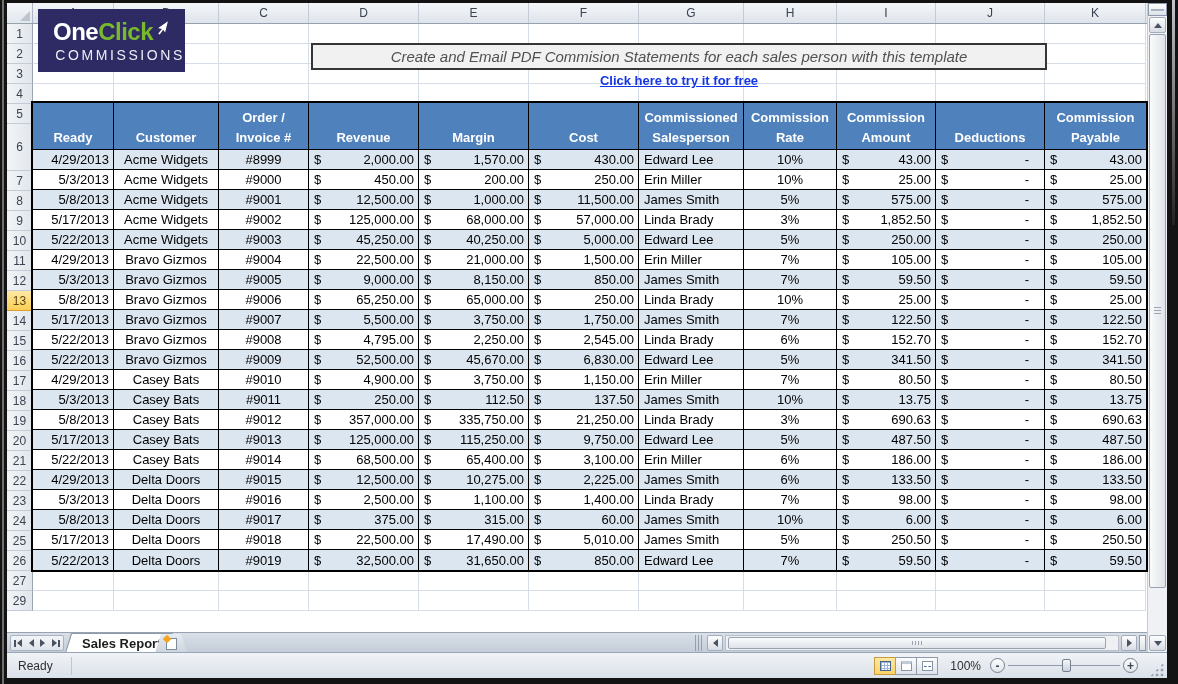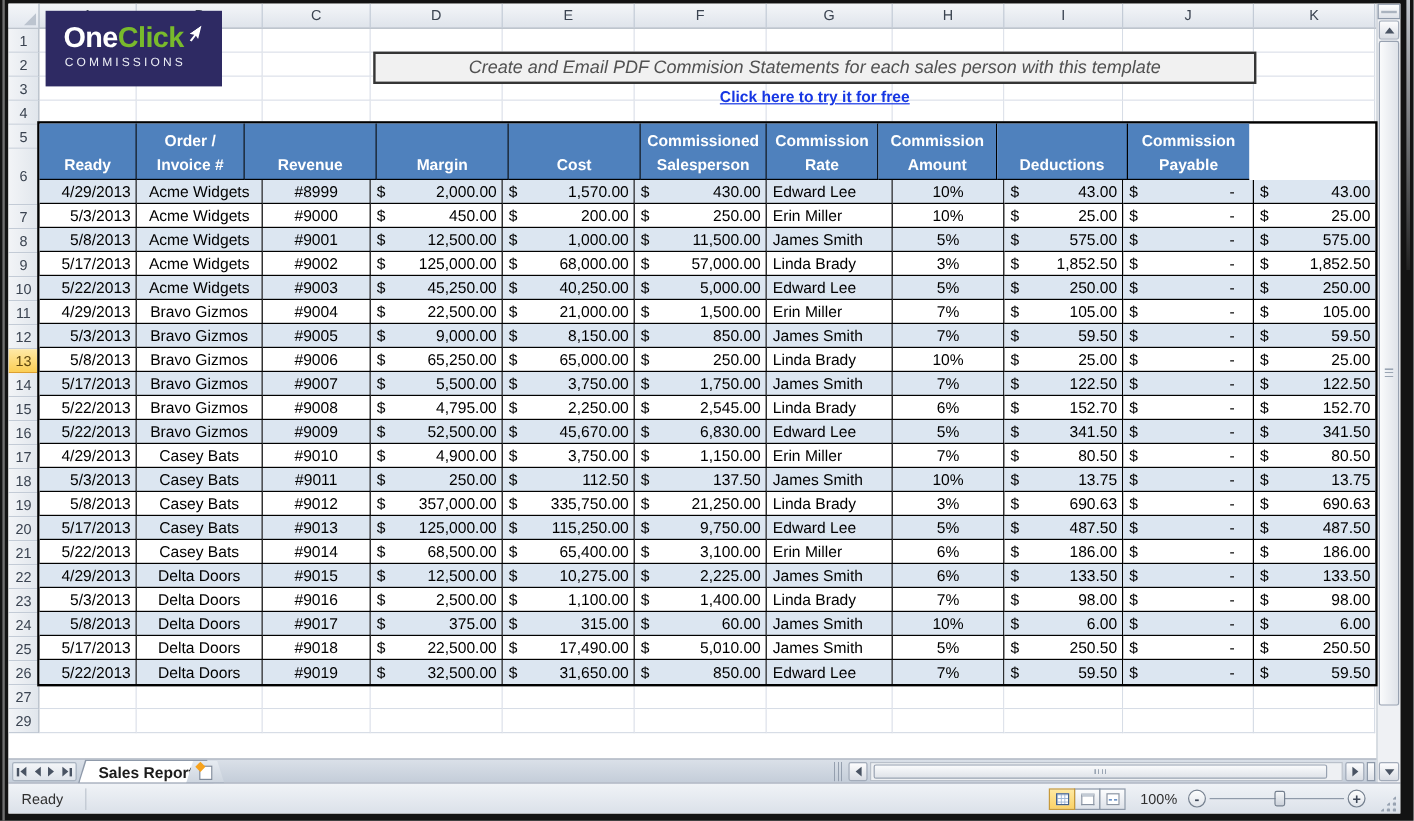--- a/index.html
+++ b/index.html
@@ -20,21 +20,21 @@
   .rowh{width:26px;flex:none;display:flex;align-items:center;justify-content:center;font-size:12px;color:#3a4350;background:linear-gradient(90deg,#f2f4f7,#e1e6ec);border-right:1px solid #9aa5b3;border-bottom:1px solid #c3cbd6}
   .rowh.hl{background:linear-gradient(#ffe9a6,#fbce55);border-bottom:1px solid #dd9f2f;color:#5f470e}
   .gcell{flex:none;background:#fff;border-right:1px solid #d7dde6;border-bottom:1px solid #d7dde6}
 
   
   #logo{position:absolute;left:31px;top:6px;width:147px;height:63px;background:#2e2a63;padding-top:9px}
   .logo-line{display:flex;align-items:baseline;justify-content:center}
   .logo-one{font-size:24px;font-weight:bold;color:#fff;letter-spacing:-.5px}
   .logo-click{font-size:24px;font-weight:bold;color:#79ba2c;letter-spacing:-.5px}
   .cursor-shape{width:13px;height:16px;background:#fff;margin-left:4px;align-self:center;transform:rotate(55deg) translateY(-2px);clip-path:polygon(0 0,0 78%,24% 60%,37% 96%,49% 91%,35% 56%,60% 56%)}
-  .logo-sub{text-align:left;font-size:10px;color:#eceef5;letter-spacing:2.6px;margin-top:1px;margin-left:16px}
+  .logo-sub{text-align:right;font-size:14px;color:#eceef5;letter-spacing:2.6px;margin-top:1px;margin-left:16px}
 
   
   #banner{position:absolute;left:304px;top:40px;width:736px;height:27px;background:#f1f1f1;border:2px solid #353535;display:flex;align-items:center;justify-content:center;font-style:italic;font-size:15px;color:#515151}
   #cta{position:absolute;left:304px;top:70px;width:736px;text-align:center;font-size:13px}
   #cta span{color:#1636e3;text-decoration:underline;font-weight:600;cursor:pointer}
 
   
   #sheet-table{position:absolute;left:24px;top:98px;border:2px solid #000;background:#fff}
   .trow{display:flex;flex:none}
   .th{flex:none;background:#4f81bd;color:#fff;font-weight:bold;font-size:13px;line-height:1.5;display:flex;align-items:flex-end;justify-content:center;text-align:center;white-space:pre-line;border-right:1px solid #000;border-bottom:1px solid #000;padding-bottom:2px}
@@ -525,20 +525,21 @@
     </div>
     <div class="logo-sub">COMMISSIONS</div>
   </div>
   <div id="cta" style="z-index:3">
     <span>Click here to try it for free</span>
   </div>
   <div style="position:absolute;z-index:3;left:304px;top:40px;width:736px;height:27px" id="banner">Create and Email PDF Commision Statements for each sales person with this template</div>
   <div id="sheet-table" style="z-index:2">
       <div class="trow" style="height: 47px;">
         <div class="th" style="width: 81px;">Ready</div>
+        <div class="th" style="width: 105px;">Customer</div>
         <div class="th" style="width: 90px;">Order /
 Invoice #</div>
         <div class="th" style="width: 110px;">Revenue</div>
         <div class="th" style="width: 110px;">Margin</div>
         <div class="th" style="width: 110px;">Cost</div>
         <div class="th" style="width: 105px;">Commissioned
 Salesperson</div>
         <div class="th" style="width: 93px;">Commission
 Rate</div>
         <div class="th" style="width: 99px;">Commission

